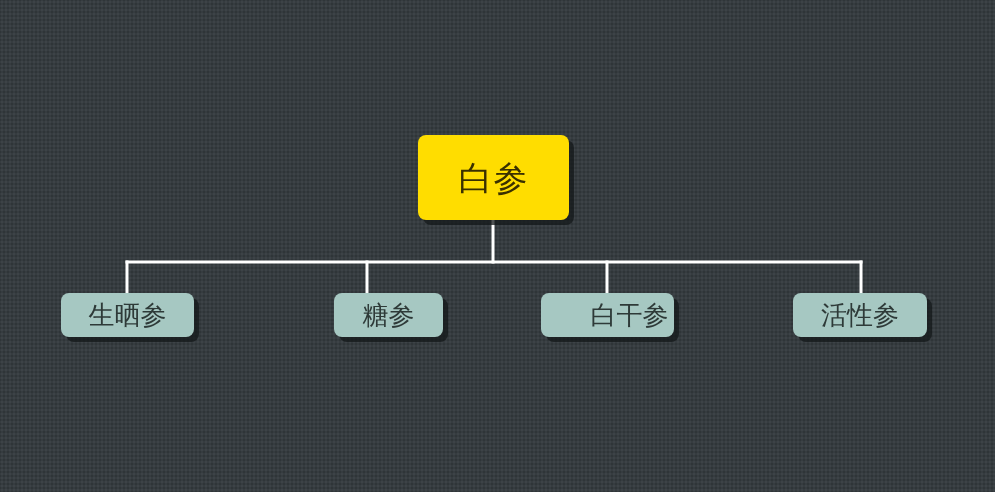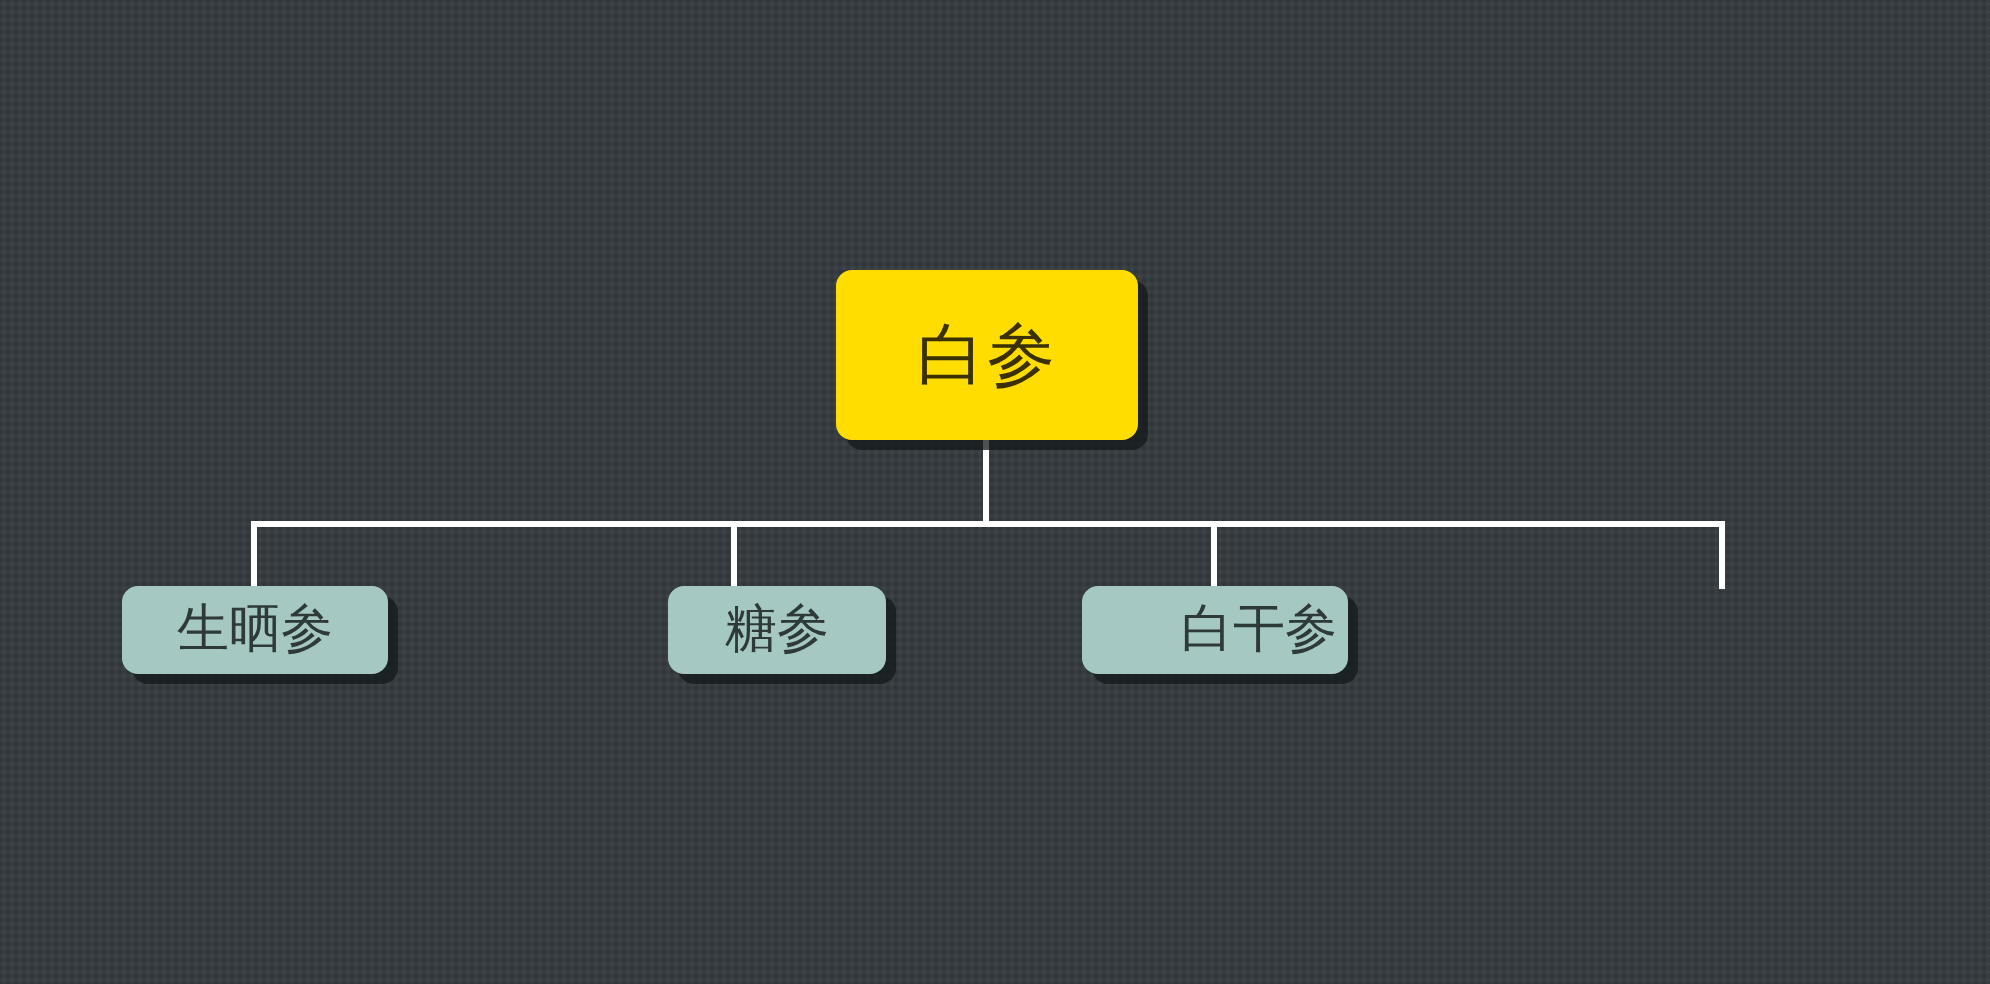--- a/index.html
+++ b/index.html
@@ -85,14 +85,17 @@
   </div>
 
   <div class="node node-child" style="left:313px; width:109px; background:#a6c8c2; color:#2e3a38;margin-left:21px;">
     <span class="node-label">糖参</span>
   </div>
 
   <div class="node node-child" style="left:541px; width:133px; background:#a6c8c2; color:#2e3a38;padding-left:44px;">
     <span class="node-label">白干参</span>
   </div>
 
+  <div class="node node-child" style="left:793px; width:134px; background:#a6c8c2; color:#2e3a38;">
+    <span class="node-label">活性参</span>
+  </div>
 
 </div>
 
 </body></html>

